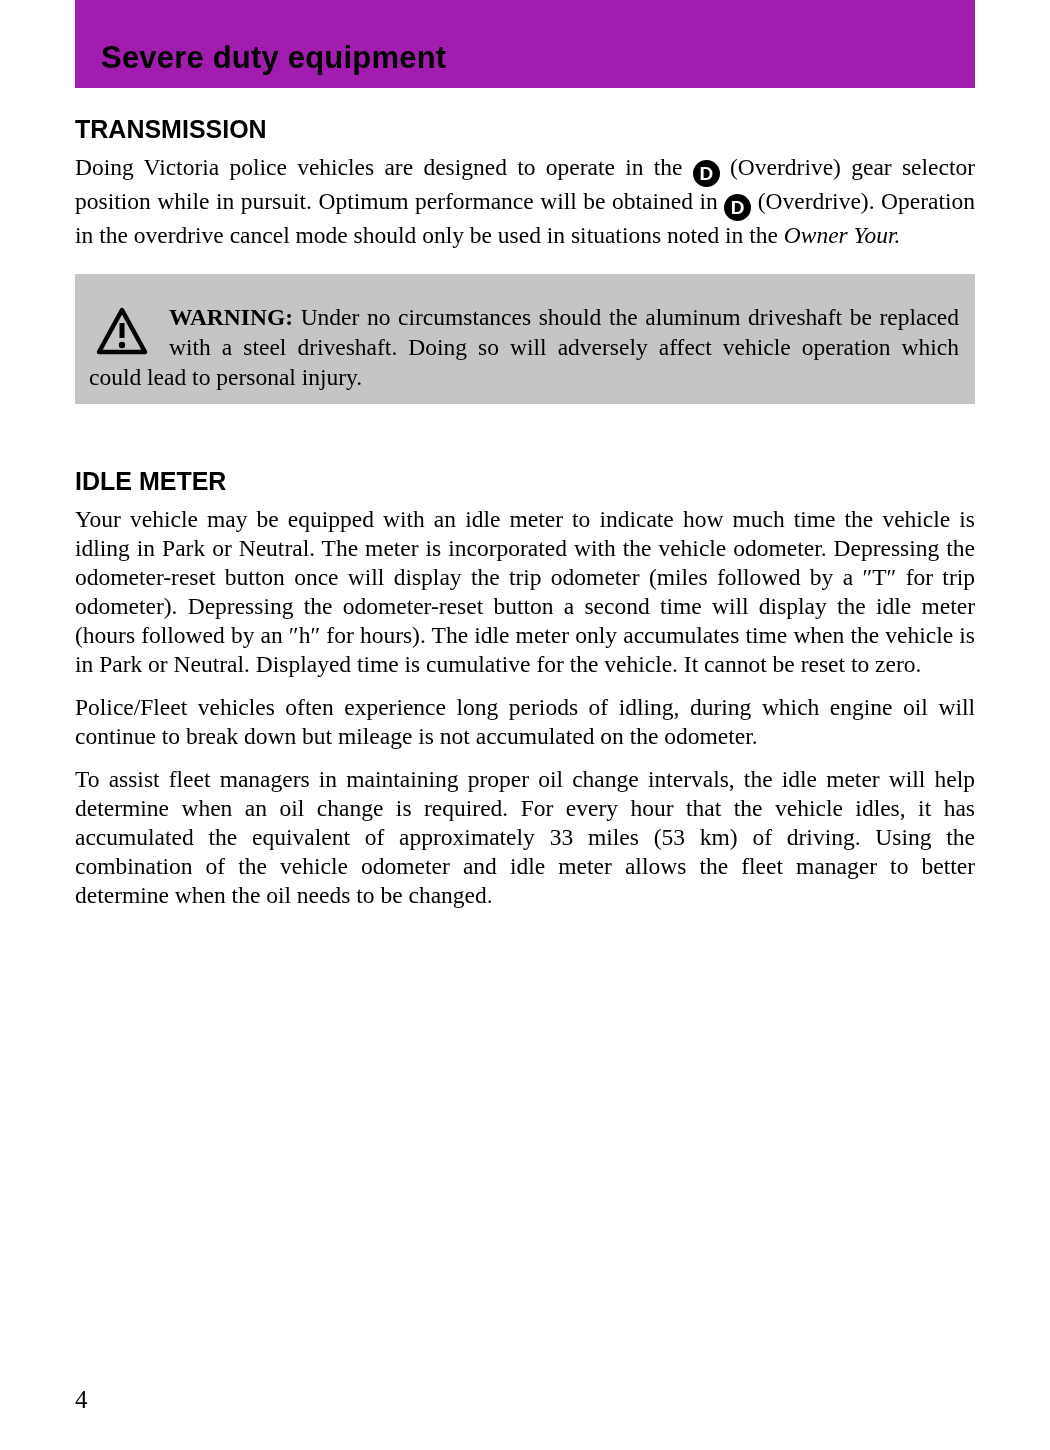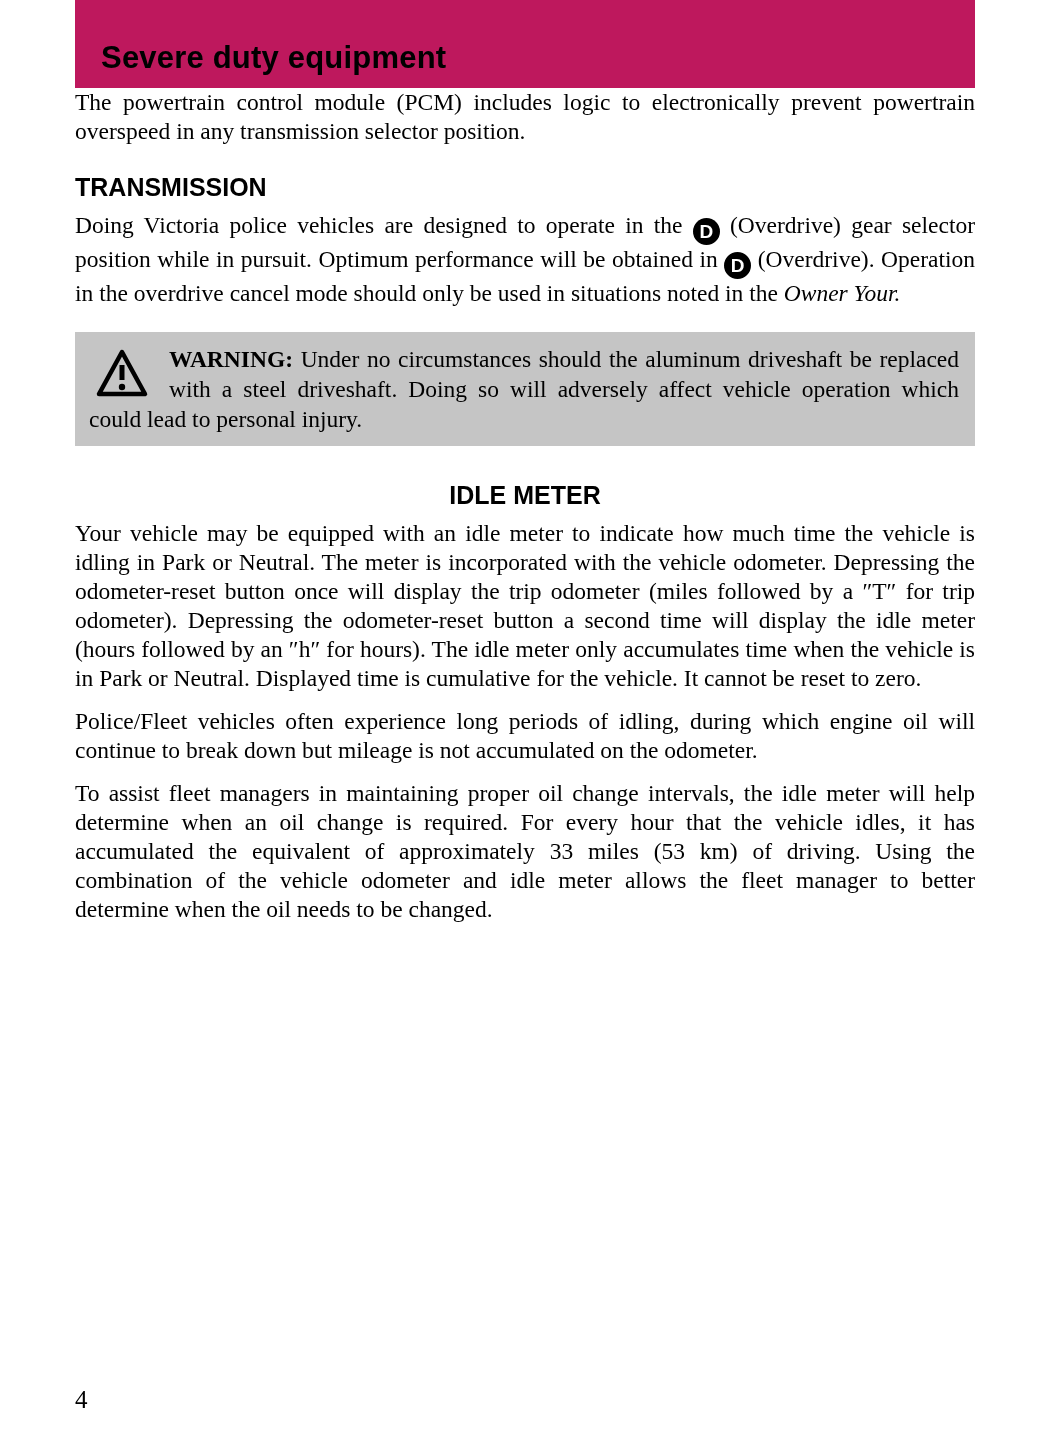--- a/index.html
+++ b/index.html
@@ -9,38 +9,38 @@
     font-family: "Liberation Serif", serif;
     color: #000000;
     position: relative;
     overflow: hidden;
   }
   .page { width: 1050px; height: 1450px; position: relative; background: #ffffff; }
 
   .header-band {
     margin: 0 75px;
     width: 900px; height: 88px;
-    background: #be185d;
+    background: #a21caf;
     display: flex; align-items: flex-end;
     padding: 0 0 12px 26px;
   }
   .header-band h1 {
     font-family: "Liberation Sans", sans-serif;
     font-weight: bold; font-size: 31px; letter-spacing: 0.2px;
     color: #000000;
   }
 
   .content { padding: 0 75px; }
 
   h2 {
     font-family: "Liberation Sans", sans-serif;
     font-weight: bold; font-size: 25px;
     margin: 27px 0 9px 0;
   }
-  h2.mt-lg { margin-top: 35px; text-align: center; }
+  h2.mt-lg { margin-top: 63px; }
 
   p.body-text {
     font-size: 23.5px; line-height: 29px;
     text-align: justify;
     margin: 0 0 14px 0;
   }
 
   .od-icon {
     display: inline-block;
     width: 27px; height: 27px;
@@ -48,21 +48,21 @@
     color: #ffffff;
     font-family: "Liberation Sans", sans-serif;
     font-weight: bold; font-size: 19px; line-height: 27px;
     text-align: center;
     vertical-align: -5px;
   }
 
   .warning-box {
     margin: 24px 0 0 0;
     background: #c5c5c5;
-    padding: 12px 16px 12px 14px;
+    padding: 28px 16px 12px 14px;
     overflow: hidden;
   }
   .warning-box .warn-icon {
     float: left;
     margin: 4px 20px 2px 6px;
     width: 54px; height: 50px;
     display: block;
   }
   .warning-box p {
     font-size: 23.5px; line-height: 30px;
@@ -83,21 +83,20 @@
 <body>
 
 <div class="page">
 
   <div class="header-band">
     <h1>Severe duty equipment</h1>
   </div>
 
   <div class="content">
 
-    <p class="body-text">The powertrain control module (PCM) includes logic to electronically prevent powertrain overspeed in any transmission selector position.</p>
 
     <h2>TRANSMISSION</h2>
 
     <p class="body-text">
       <span>Doing Victoria police vehicles are designed to operate in the</span>
       <span class="od-icon"><span>D</span></span>
       <span>(Overdrive) gear selector position while in pursuit. Optimum performance will be obtained in</span>
       <span class="od-icon"><span>D</span></span>
       <span>(Overdrive). Operation in the overdrive cancel mode should only be used in situations noted in the</span>
       <em class="owner-guide">Owner Your.</em>

